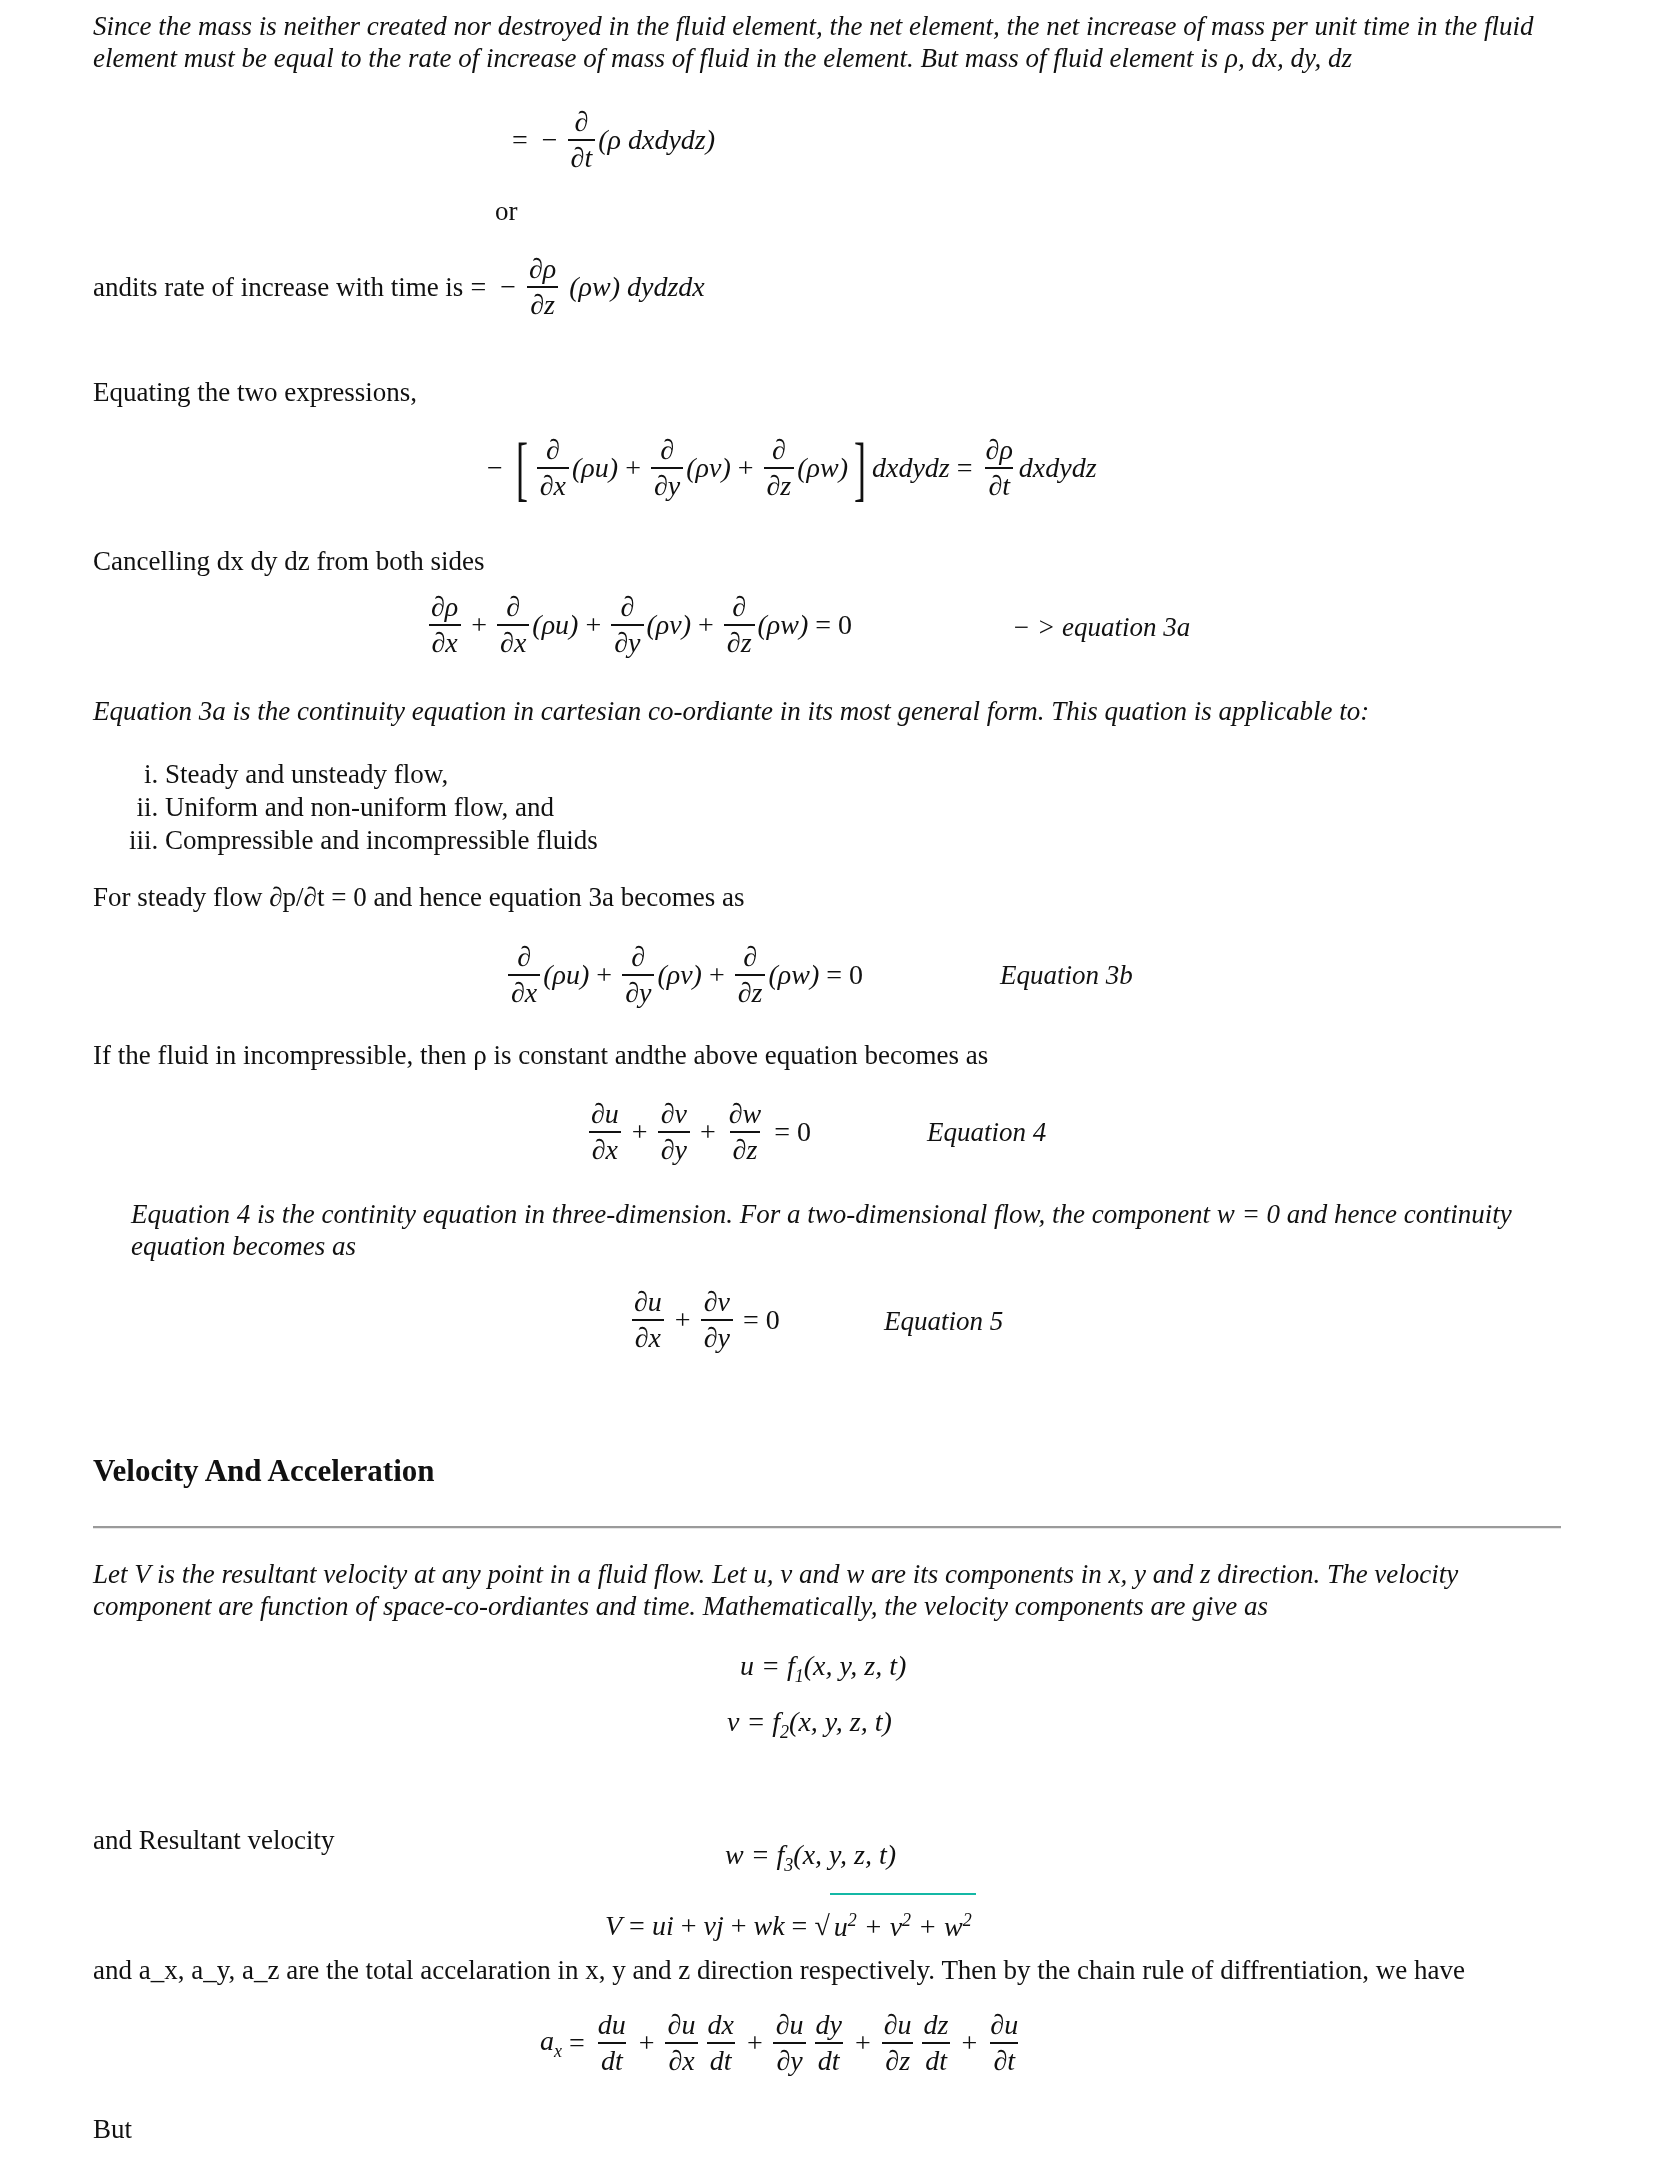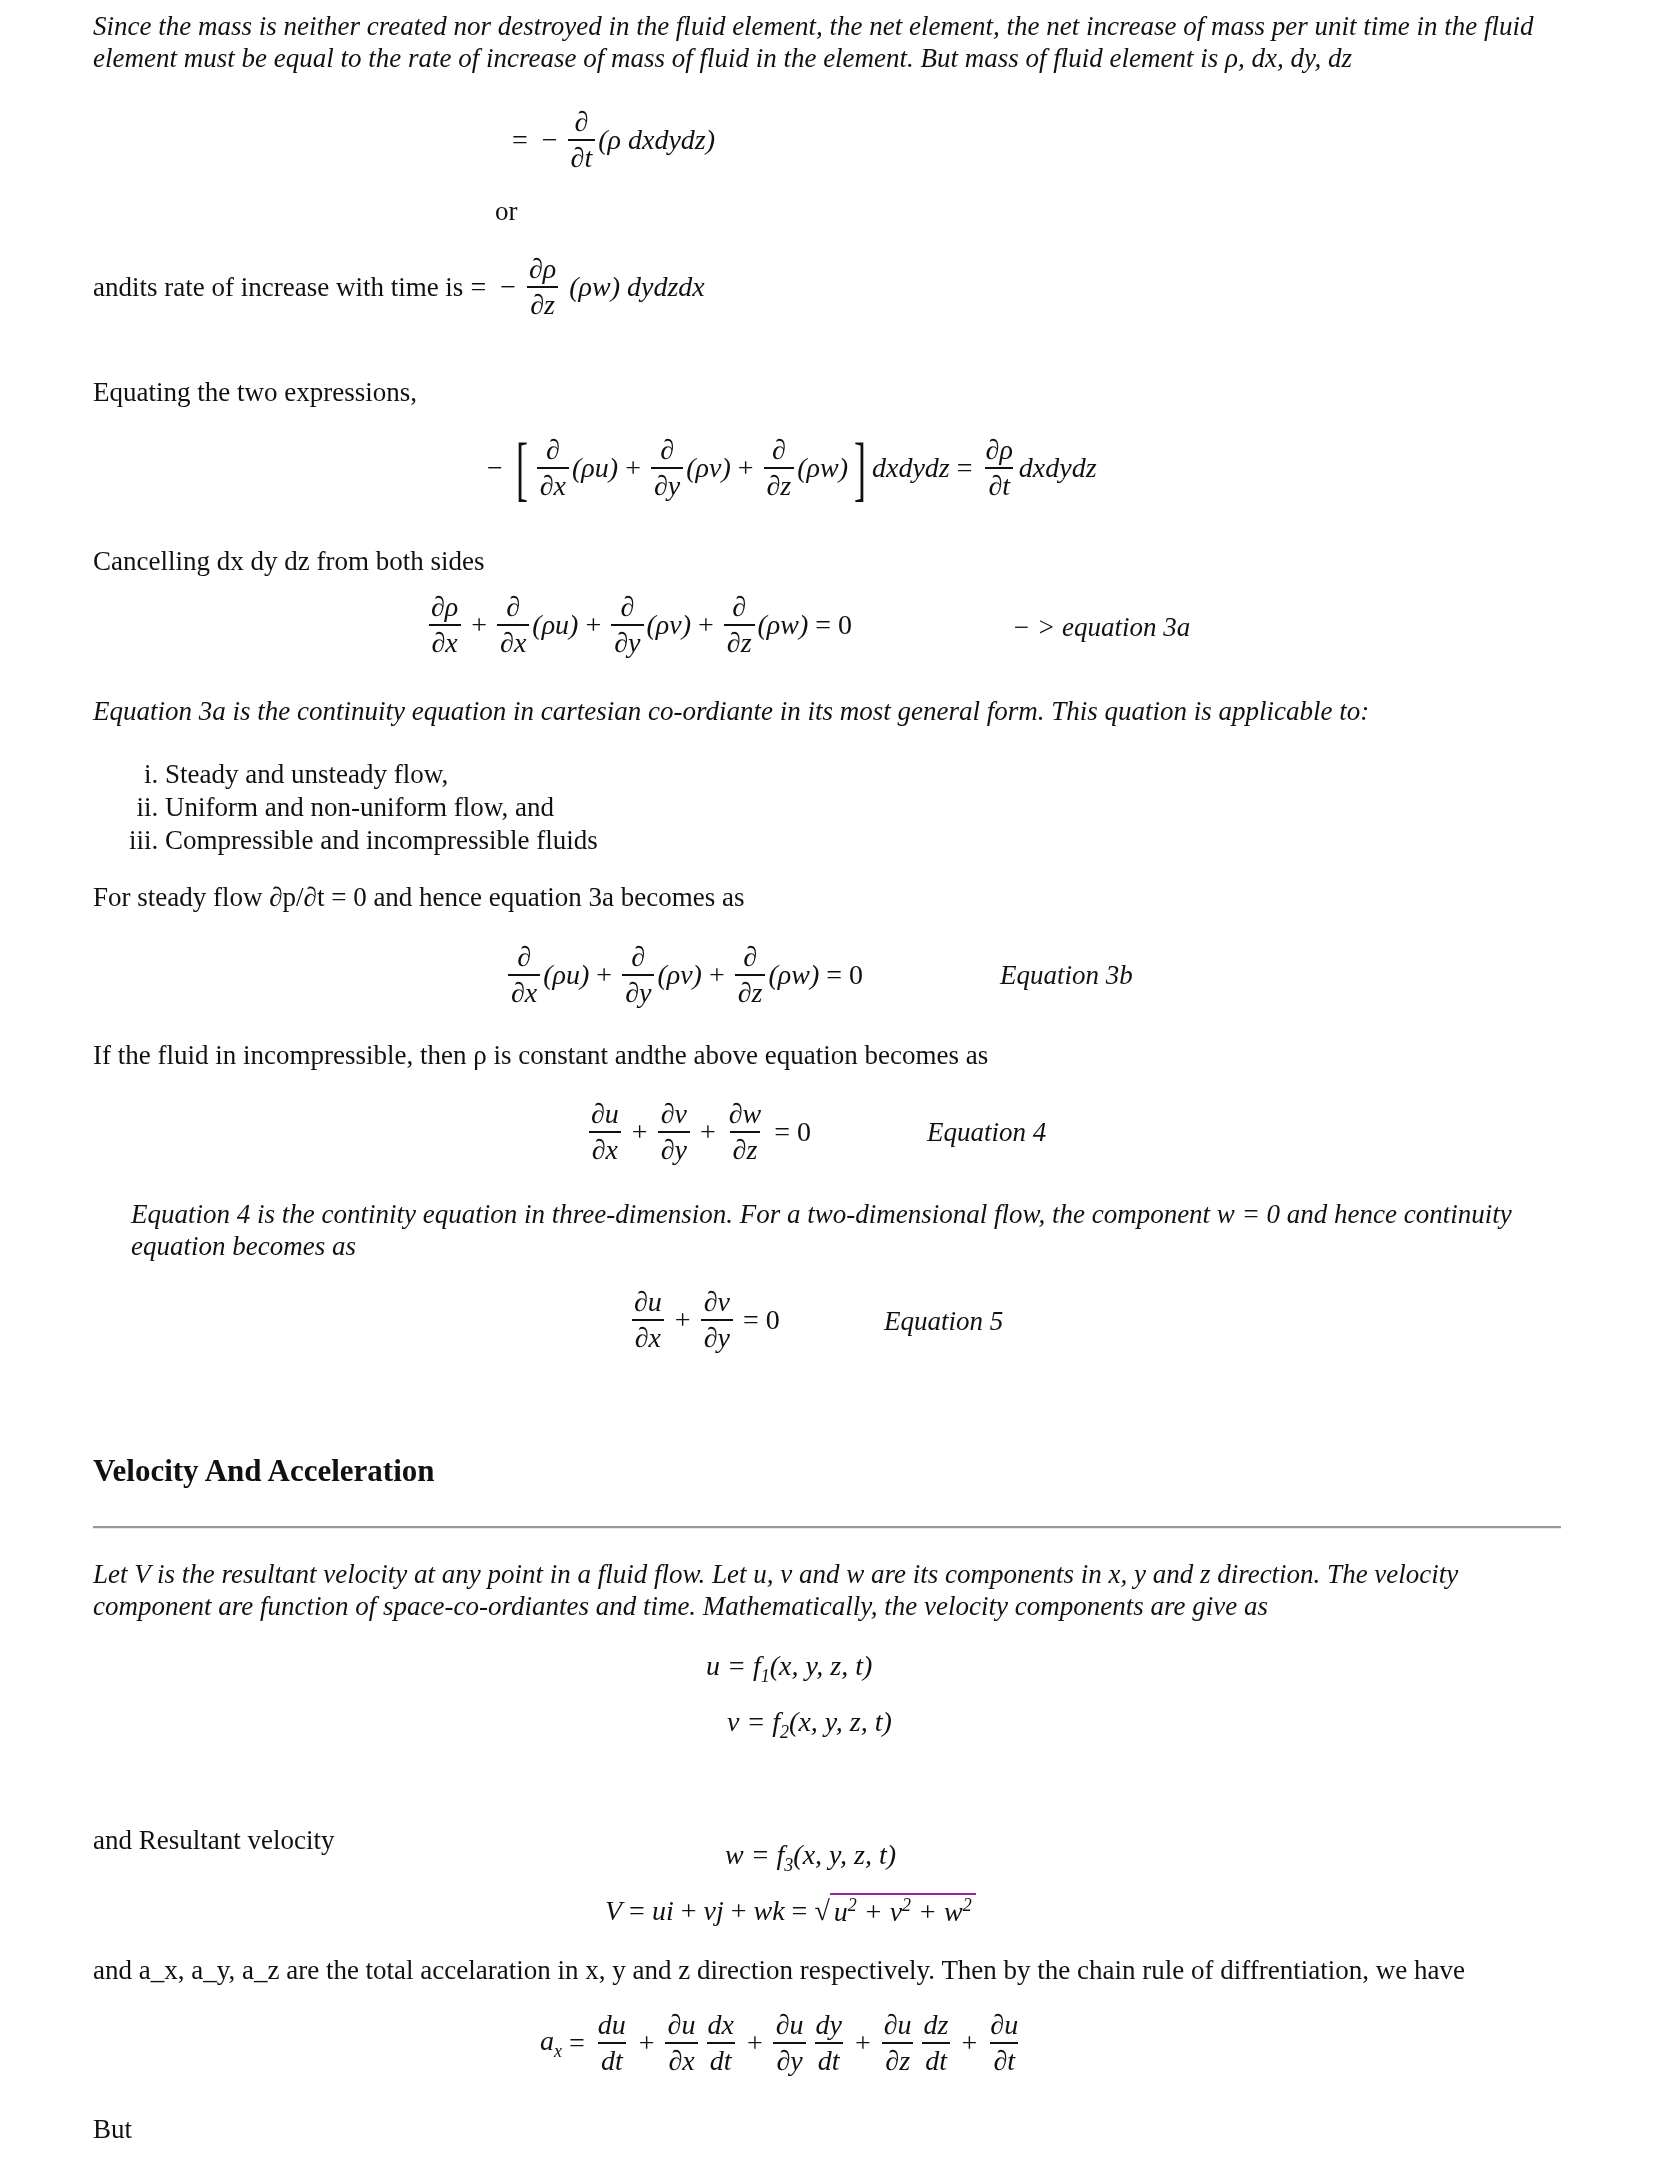--- a/index.html
+++ b/index.html
@@ -14,21 +14,21 @@
   .mi { font-style: italic; }
   .frac { display: inline-flex; flex-direction: column; align-items: center; vertical-align: middle; margin: 0 3px; }
   .frac .num { padding: 0 3px; line-height: 34px; }
   .frac .den { padding: 0 3px; line-height: 34px; border-top: 2px solid #111; }
   .op { margin: 0 7px; font-style: normal; }
   .row { display: flex; align-items: center; }
   .bracket { font-size: 72px; font-weight: 200; line-height: 1; transform: scaleX(0.5); display: inline-block; }
   h2 { position: absolute; left: 93px; top: 1453px; margin: 0; font-size: 31px; font-weight: bold; }
   .hr { position: absolute; left: 93px; top: 1526px; width: 1468px; height: 2px; background: #9a9a9a; border-bottom: 1px solid #e6e6e6; }
   ol { position: absolute; left: 93px; top: 758px; margin: 0; padding-left: 72px; list-style: lower-roman; line-height: 33px; }
-  .sqrt { border-top: 2px solid #a21caf; padding: 0 4px; }
+  .sqrt { border-top: 2px solid #14b8a6; padding: 15px 4px; }
   sup { font-size: 18px; }
   sub { font-size: 18px; }
 </style>
 </head>
 <body>
 
 <div class="para" style="top:10px;">Since the mass is neither created nor destroyed in the fluid element, the net element, the net increase of mass per unit time in the fluid element must be equal to the rate of increase of mass of fluid in the element. But mass of fluid element is ρ, dx, dy, dz</div>
 
 <div class="abs math row" style="left:505px; top:105px;">
   <span class="op">=</span>
@@ -187,21 +187,21 @@
     <span class="op">=</span>
     <span>0</span>
 </div>
 <div class="abs mi" style="left:884px; top:1306px;">Equation 5</div>
 
 <h2>Velocity And Acceleration</h2>
 <div class="hr"></div>
 
 <div class="para" style="top:1558px;">Let V is the resultant velocity at any point in a fluid flow. Let u, v and w are its components in x, y and z direction. The velocity component are function of space-co-ordiantes and time. Mathematically, the velocity components are give as</div>
 
-<div class="abs math mi" style="left:706px; top:1650px;font-family:Liberation Serif, serif;">u = f<sub>1</sub>(x, y, z, t)</div>
+<div class="abs math mi" style="left:740px; top:1650px;font-family:Liberation Serif, serif;">u = f<sub>1</sub>(x, y, z, t)</div>
 <div class="abs math mi" style="left:727px; top:1706px;text-align:center;">v = f<sub>2</sub>(x, y, z, t)</div>
 <div class="abs math mi" style="left:725px; top:1839px;">w = f<sub>3</sub>(x, y, z, t)</div>
 
 <div class="abs" style="left:93px; top:1825px;">and Resultant velocity</div>
 
 <div class="abs math mi row" style="left:605px; top:1893px;">
   <span>V</span>
     <span class="op">=</span>
     <span>ui</span>
     <span class="op">+</span>

